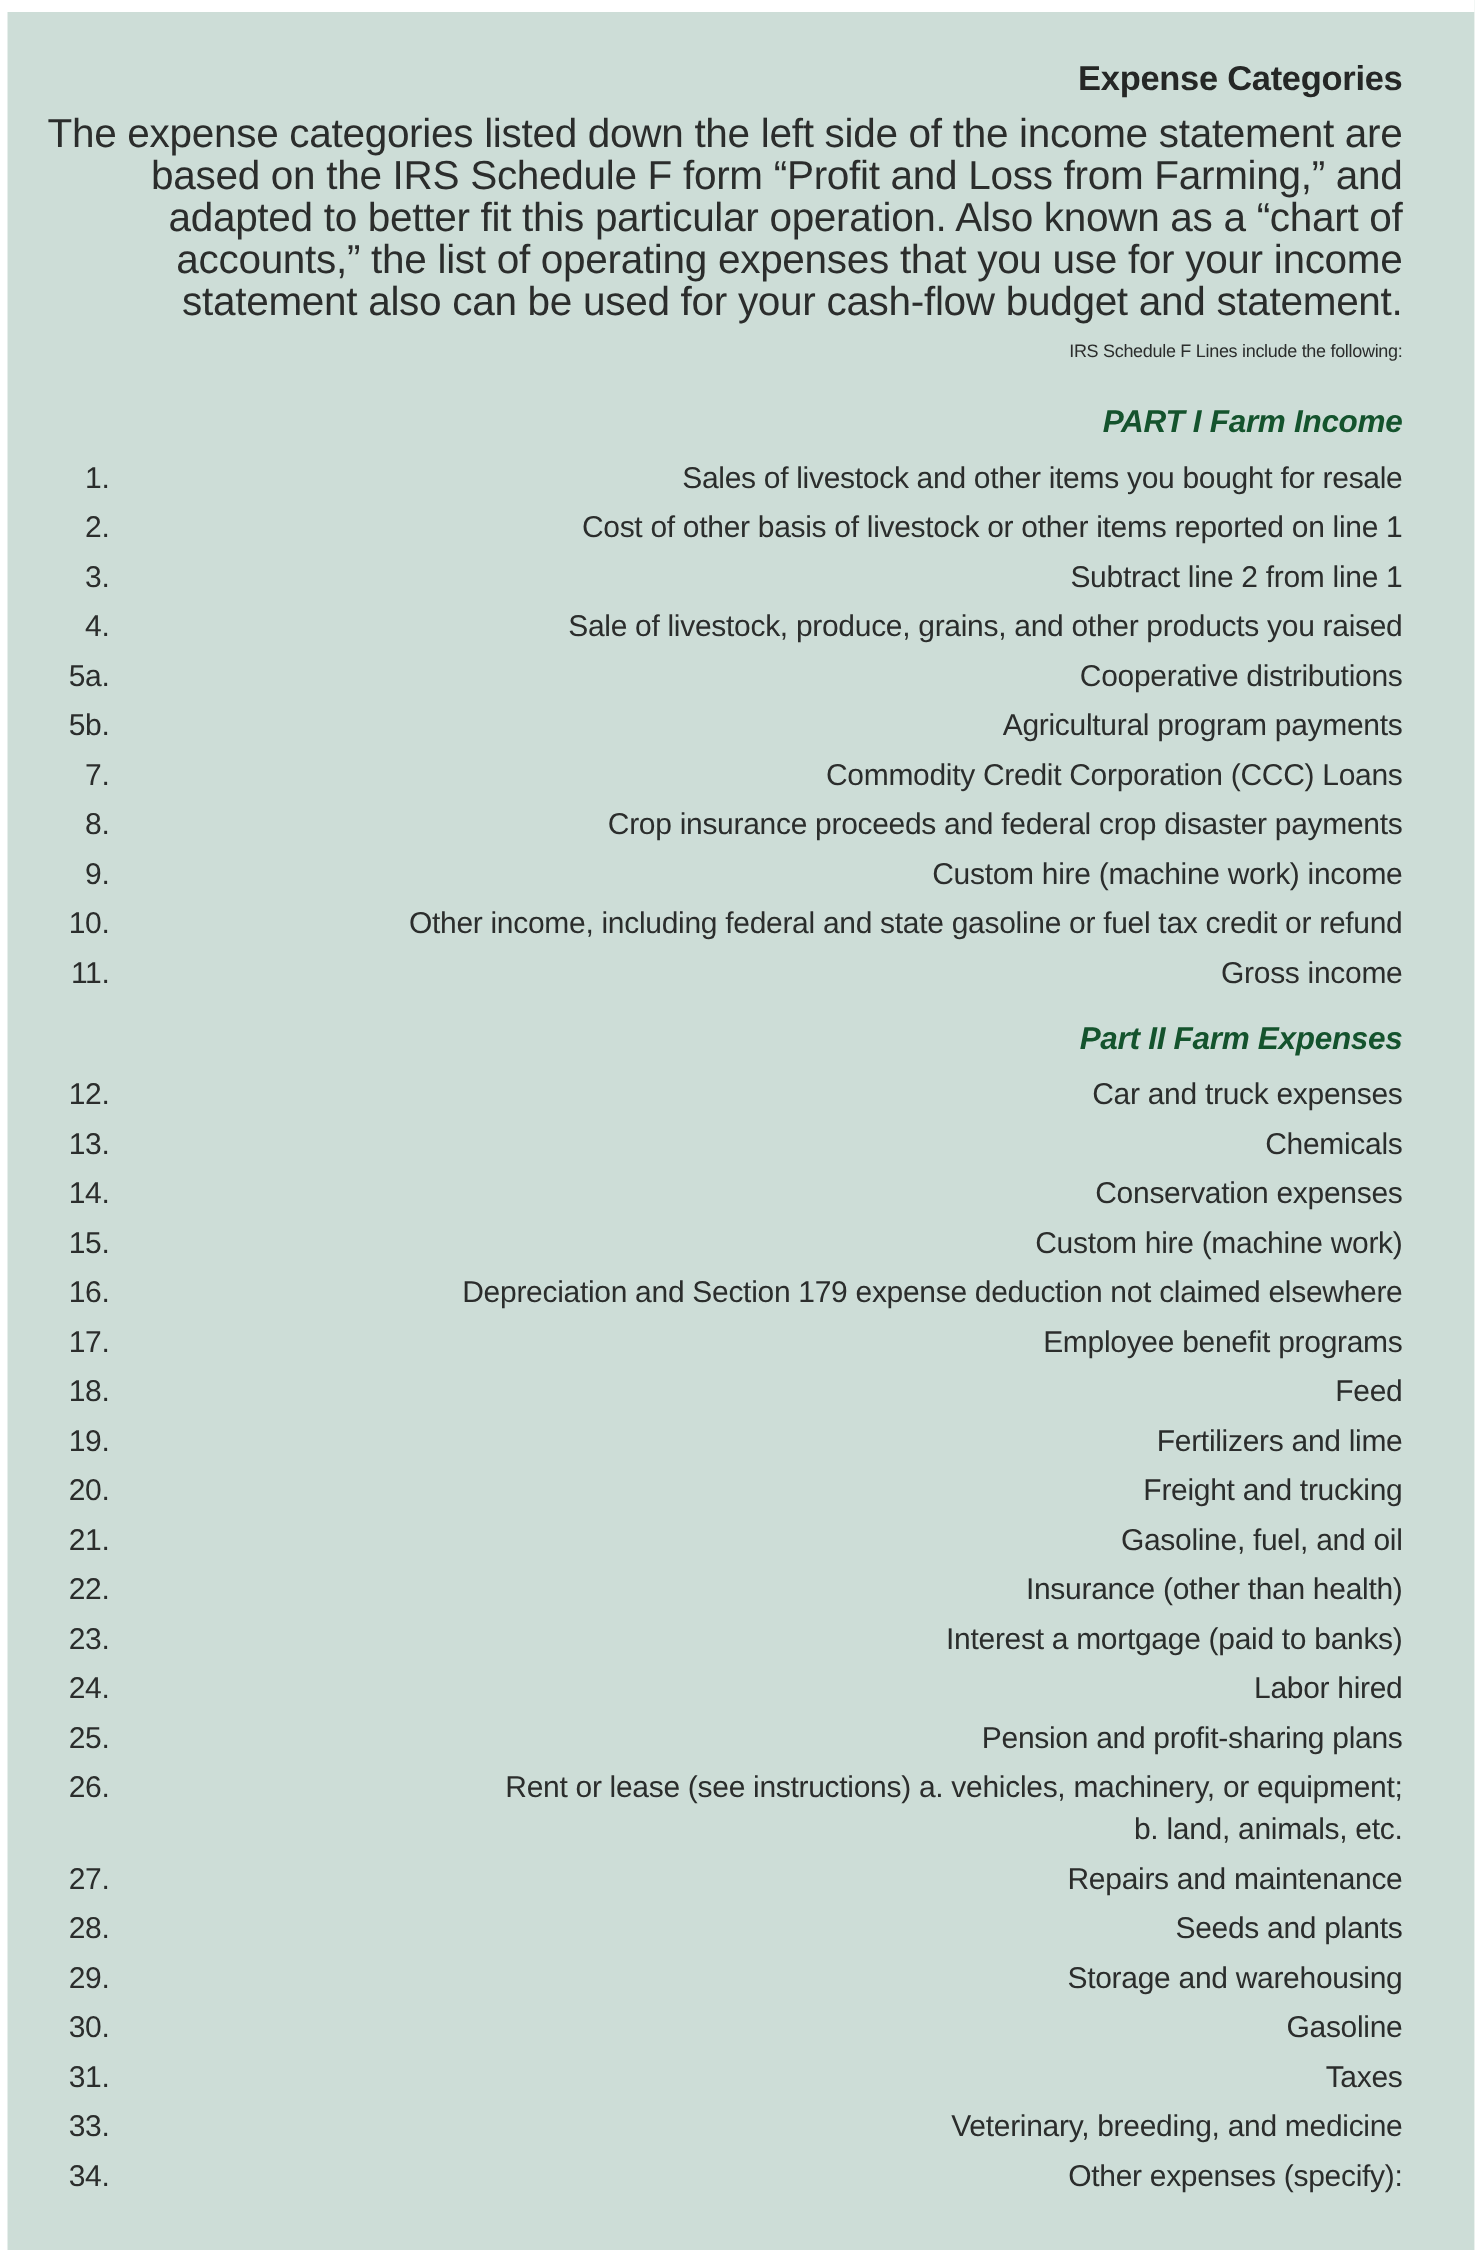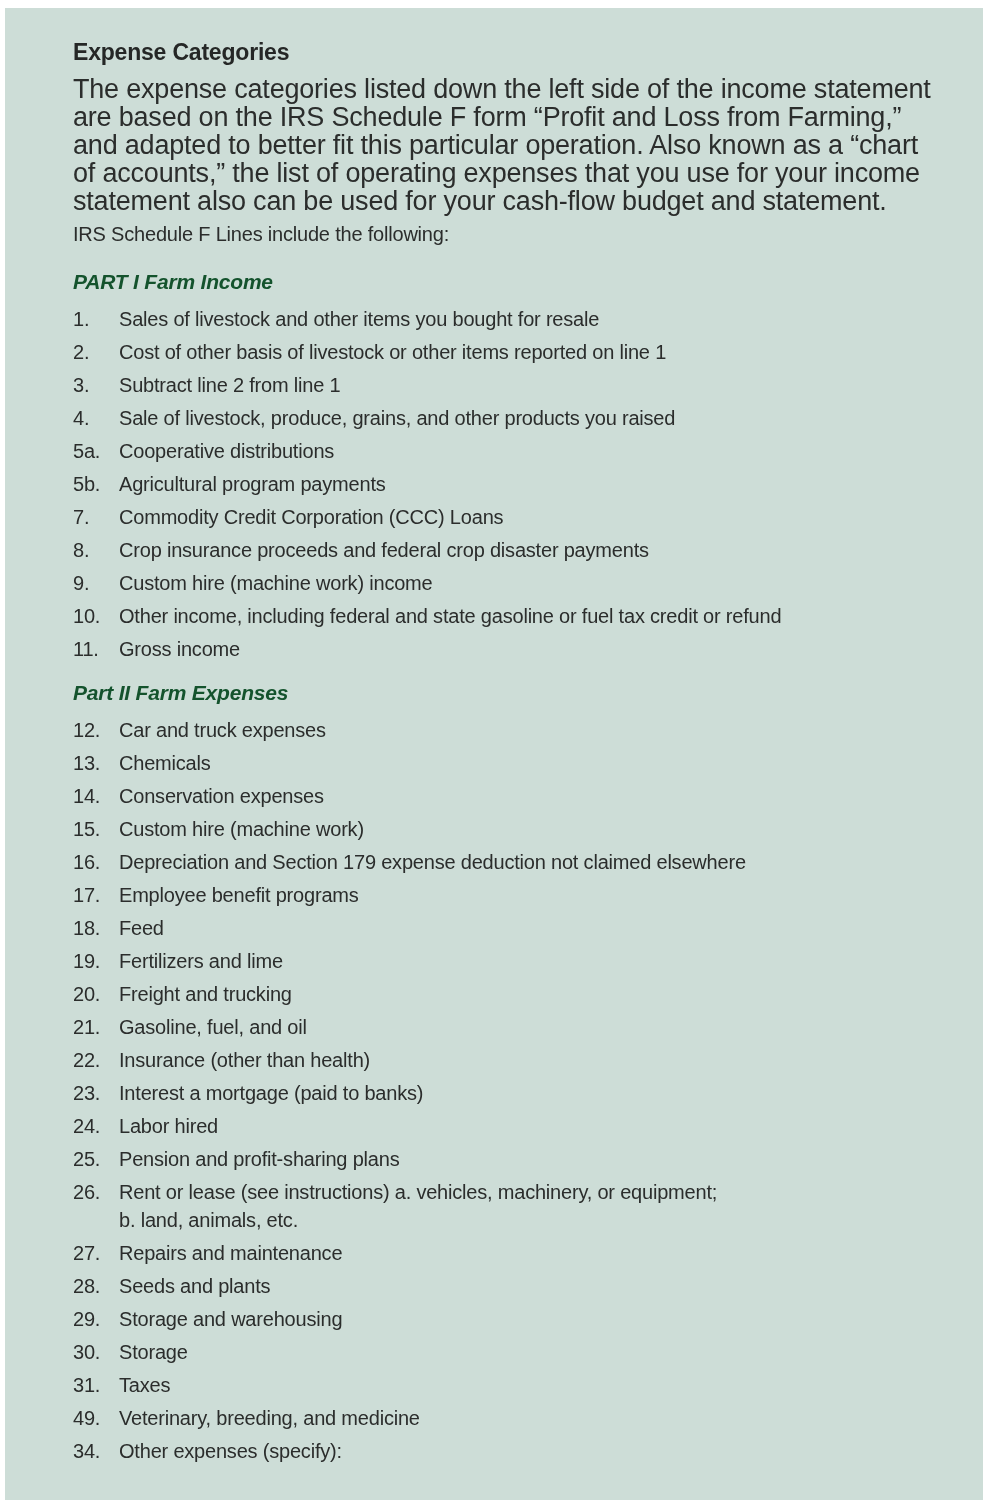--- a/index.html
+++ b/index.html
@@ -17,37 +17,38 @@
   .panel {
     position: absolute;
     left: 5px;
     top: 8px;
     right: 0;
     bottom: 0;
     background: #cdddd7;
     color: #2b2d2c;
   }
   .content {
-    padding: 30px 48px 0 68px;
+    padding: 30px 48px 0 22px;
     letter-spacing: -0.2px;
+    text-align: right;
   }
   .title {
     font-size: 23px;
     font-weight: bold;
     line-height: 28px;
     margin: 0 0 9px 0;
     color: #252726;
   }
   .intro {
     font-size: 27px;
     line-height: 28px;
     margin: 0;
   }
   .leadin {
-    font-size: 20px;
+    font-size: 12px;
     line-height: 28px;
     margin: 5px 0 0 0;
   }
   .section-heading {
     font-size: 21px;
     font-weight: bold;
     font-style: italic;
     line-height: 28px;
     margin: 20px 0 9px 0;
     color: #14532d;
@@ -290,33 +291,33 @@
         <div class="row">
     <span class="num">29.</span>
     <span class="txt">
       <span class="line1">Storage and warehousing</span>
       
     </span>
   </div>
         <div class="row">
     <span class="num">30.</span>
     <span class="txt">
-      <span class="line1">Storage</span>
+      <span class="line1">Gasoline</span>
       
     </span>
   </div>
         <div class="row">
     <span class="num">31.</span>
     <span class="txt">
       <span class="line1">Taxes</span>
       
     </span>
   </div>
         <div class="row">
-    <span class="num">49.</span>
+    <span class="num">33.</span>
     <span class="txt">
       <span class="line1">Veterinary, breeding, and medicine</span>
       
     </span>
   </div>
         <div class="row">
     <span class="num">34.</span>
     <span class="txt">
       <span class="line1">Other expenses (specify):</span>
       

